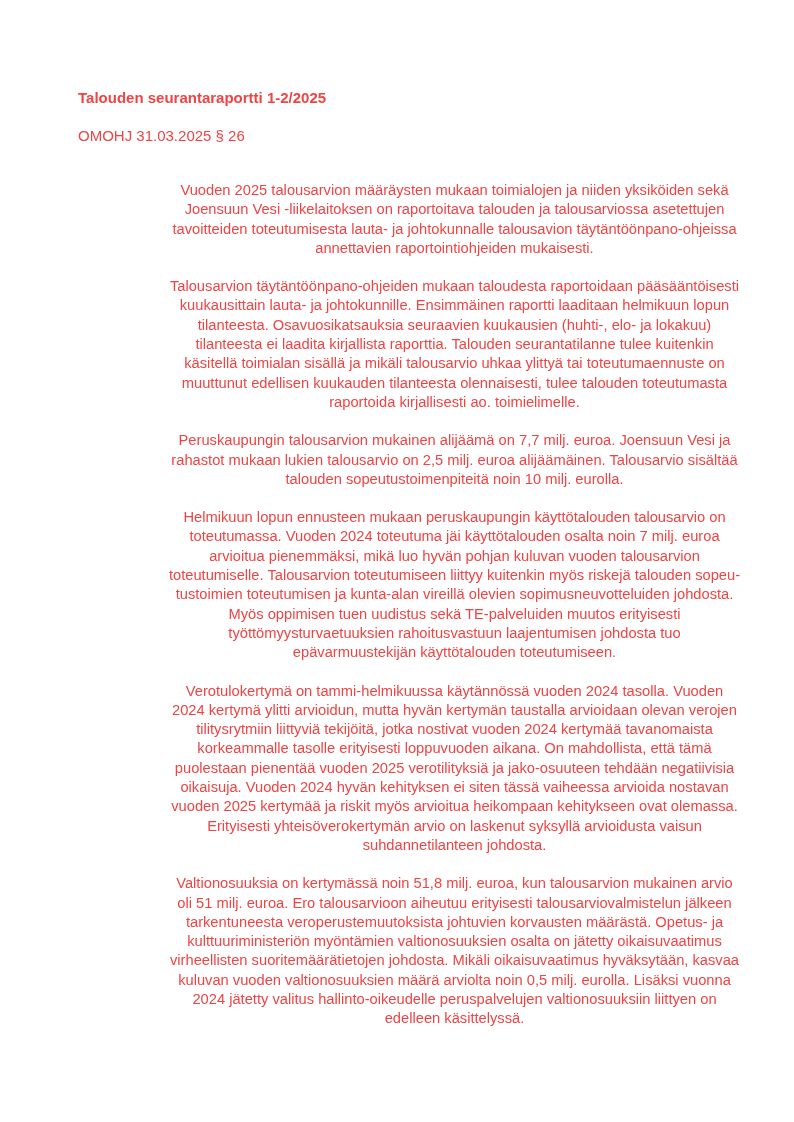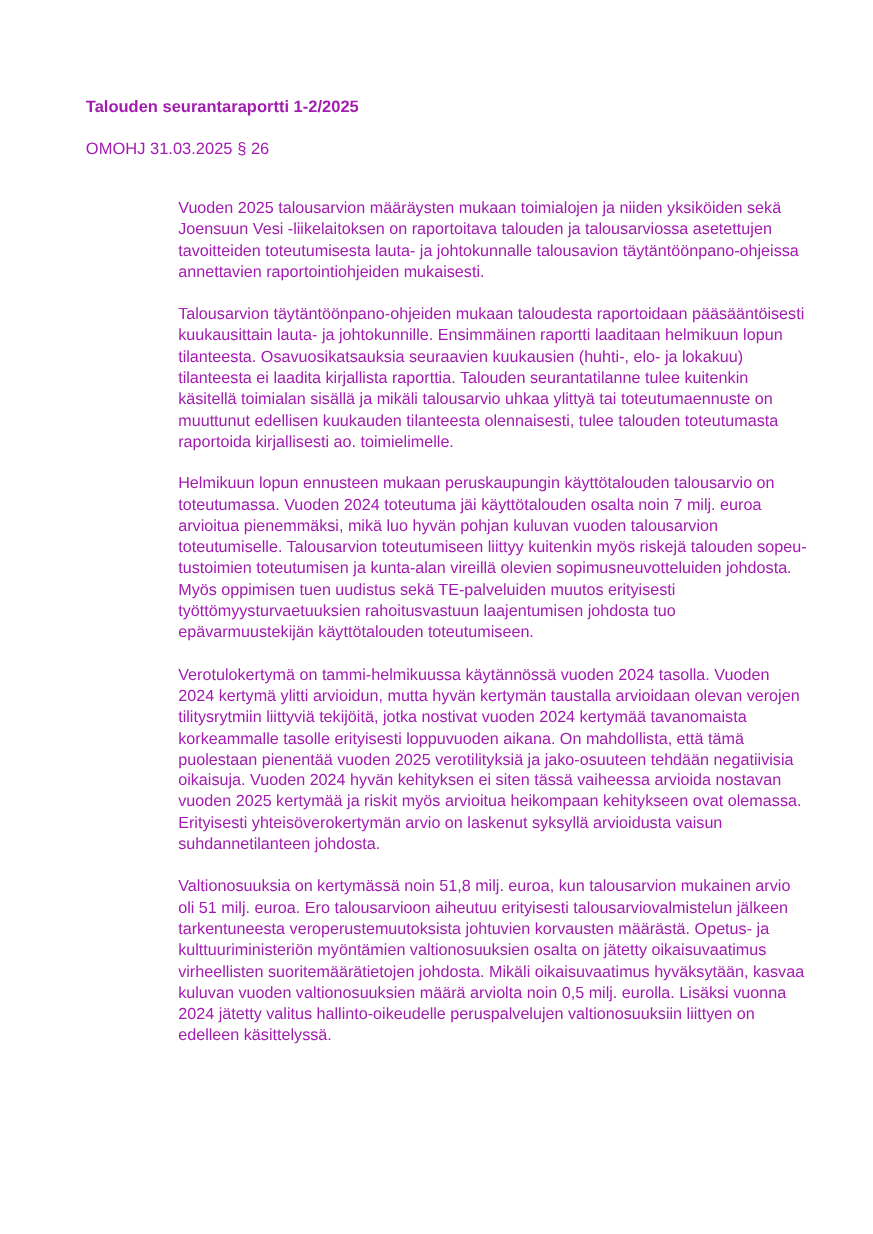--- a/index.html
+++ b/index.html
@@ -7,21 +7,21 @@
     padding: 0;
     background: #ffffff;
   }
   .page {
     position: relative;
     width: 794px;
     height: 1122px;
     background: #ffffff;
     overflow: hidden;
     font-family: "Liberation Sans", sans-serif;
-    color: #a21caf;
+    color: #ef4444;
   }
   .doc-title {
     position: absolute;
     left: 78px;
     top: 88px;
     margin: 0;
     font-size: 15px;
     font-weight: bold;
     line-height: 19px;
     white-space: nowrap;
@@ -38,20 +38,21 @@
     position: absolute;
     left: 162px;
     top: 181px;
     width: 585px;
     font-size: 14.7px;
     line-height: 19.3px;
   }
   .doc-body p {
     margin: 0 0 19px 0;
     white-space: pre-line;
+    text-align: center;
   }
 </style>
 </head>
 <body>
 
 <div class="page">
   <h1 class="doc-title">Talouden seurantaraportti 1-2/2025</h1>
 
   <div class="doc-ref">OMOHJ 31.03.2025 § 26</div>
 
@@ -60,20 +61,23 @@
 Joensuun Vesi -liikelaitoksen on raportoitava talouden ja talousarviossa asetettujen
 tavoitteiden toteutumisesta lauta- ja johtokunnalle talousavion täytäntöönpano-ohjeissa
 annettavien raportointiohjeiden mukaisesti.</p>
     <p>Talousarvion täytäntöönpano-ohjeiden mukaan taloudesta raportoidaan pääsääntöisesti
 kuukausittain lauta- ja johtokunnille. Ensimmäinen raportti laaditaan helmikuun lopun
 tilanteesta. Osavuosikatsauksia seuraavien kuukausien (huhti-, elo- ja lokakuu)
 tilanteesta ei laadita kirjallista raporttia. Talouden seurantatilanne tulee kuitenkin
 käsitellä toimialan sisällä ja mikäli talousarvio uhkaa ylittyä tai toteutumaennuste on
 muuttunut edellisen kuukauden tilanteesta olennaisesti, tulee talouden toteutumasta
 raportoida kirjallisesti ao. toimielimelle.</p>
+    <p>Peruskaupungin talousarvion mukainen alijäämä on 7,7 milj. euroa. Joensuun Vesi ja
+rahastot mukaan lukien talousarvio on 2,5 milj. euroa alijäämäinen. Talousarvio sisältää
+talouden sopeutustoimenpiteitä noin 10 milj. eurolla.</p>
     <p>Helmikuun lopun ennusteen mukaan peruskaupungin käyttötalouden talousarvio on
 toteutumassa. Vuoden 2024 toteutuma jäi käyttötalouden osalta noin 7 milj. euroa
 arvioitua pienemmäksi, mikä luo hyvän pohjan kuluvan vuoden talousarvion
 toteutumiselle. Talousarvion toteutumiseen liittyy kuitenkin myös riskejä talouden sopeu-
 tustoimien toteutumisen ja kunta-alan vireillä olevien sopimusneuvotteluiden johdosta.
 Myös oppimisen tuen uudistus sekä TE-palveluiden muutos erityisesti
 työttömyysturvaetuuksien rahoitusvastuun laajentumisen johdosta tuo
 epävarmuustekijän käyttötalouden toteutumiseen.</p>
     <p>Verotulokertymä on tammi-helmikuussa käytännössä vuoden 2024 tasolla. Vuoden
 2024 kertymä ylitti arvioidun, mutta hyvän kertymän taustalla arvioidaan olevan verojen

